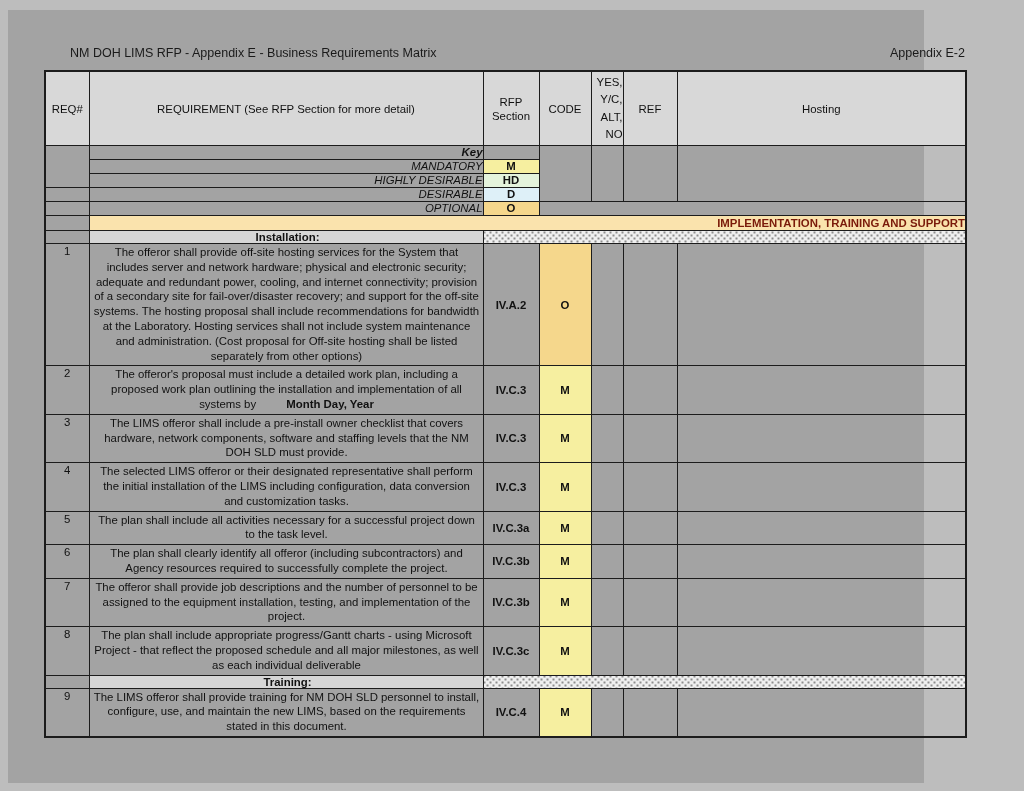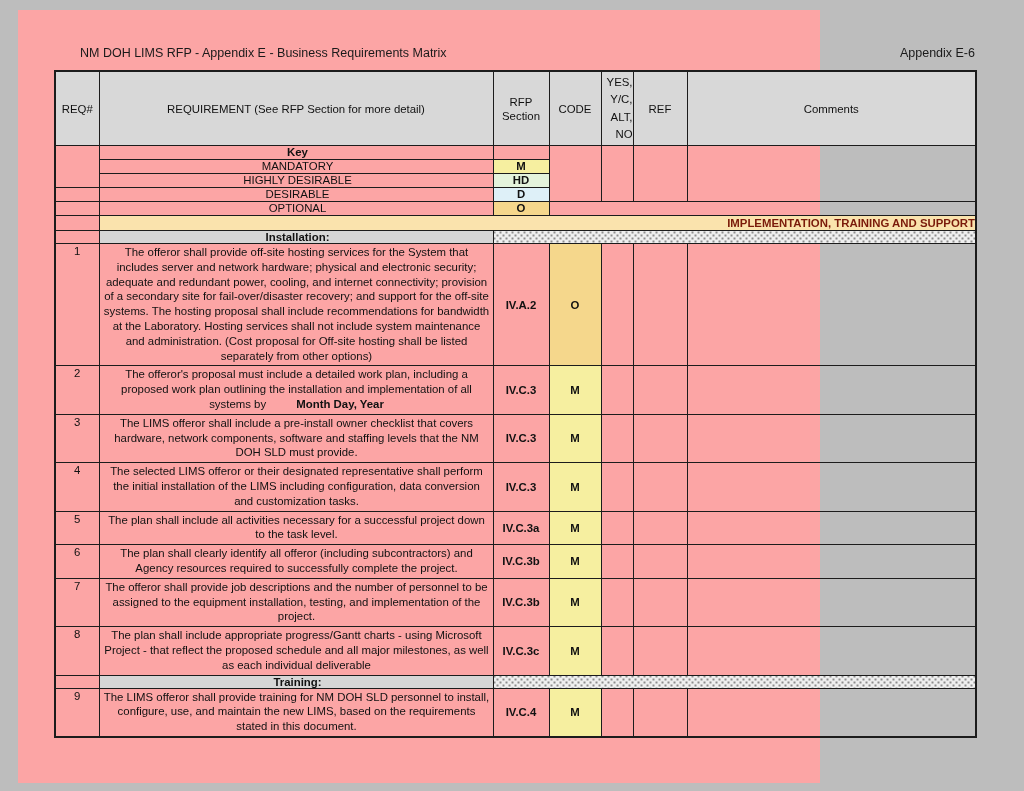--- a/index.html
+++ b/index.html
@@ -5,23 +5,22 @@
   html, body {
     margin: 0; padding: 0;
     width: 1024px; height: 791px;
     background: #bdbdbd;
     font-family: "Liberation Sans", "DejaVu Sans", sans-serif;
     overflow: hidden;
   }
   .page {
     position: absolute;
     left: 8px; top: 10px;
-    width: 802px; height: 773px;
-    background: #fca5a5;
-    margin-left: 10px;
+    width: 916px; height: 773px;
+    background: #a3a3a3;
   }
   .titlebar {
     position: absolute;
     left: 62px; top: 36px;
     width: 895px;
     display: flex;
     justify-content: space-between;
     font-size: 12.5px;
     color: #1a1a1a;
   }
@@ -45,23 +44,24 @@
     font-weight: normal;
     height: 73px;
     text-align: center;
     vertical-align: middle;
     line-height: 14px;
   }
   th.yes-h { line-height: 17.5px; text-align: right; }
   
   .key-row td { height: 13px; line-height: 13px; }
   .key-label {
-    text-align: center;
+    text-align: right;
     padding-left: 3px !important;
     white-space: nowrap;
+    font-style: italic;
   }
   .key-title { font-weight: bold; }
   .key-box {
     text-align: center;
     font-weight: bold;
   }
   .banner-row td { height: 14px; }
   .banner-cell {
     text-align: right;
     font-weight: bold;
@@ -104,42 +104,42 @@
     font-weight: bold;
   }
 </style>
 </head>
 <body>
 
 <div class="page">
 
   <div class="titlebar">
     <span>NM DOH LIMS RFP - Appendix E - Business Requirements Matrix</span>
-    <span>Appendix E-6</span>
+    <span>Appendix E-2</span>
   </div>
 
   <table class="matrix">
     <colgroup>
       <col style="width:44px">
       <col style="width:394px">
       <col style="width:56px">
       <col style="width:52px">
       <col style="width:32px">
       <col style="width:54px">
       <col style="width:289px">
     </colgroup>
     <thead>
       <tr>
         <th>REQ#</th>
         <th>REQUIREMENT (See RFP Section for more detail)</th>
         <th>RFP Section</th>
         <th>CODE</th>
         <th class="yes-h">YES, Y/C, ALT, NO</th>
         <th>REF</th>
-        <th>Comments</th>
+        <th>Hosting</th>
       </tr>
     </thead>
     <tbody>
       <tr class="key-row">
         <td rowspan="3"></td>
         <td class="key-label key-title">Key</td>
         <td></td>
         <td rowspan="4"></td>
         <td rowspan="4"></td>
         <td rowspan="4"></td>

